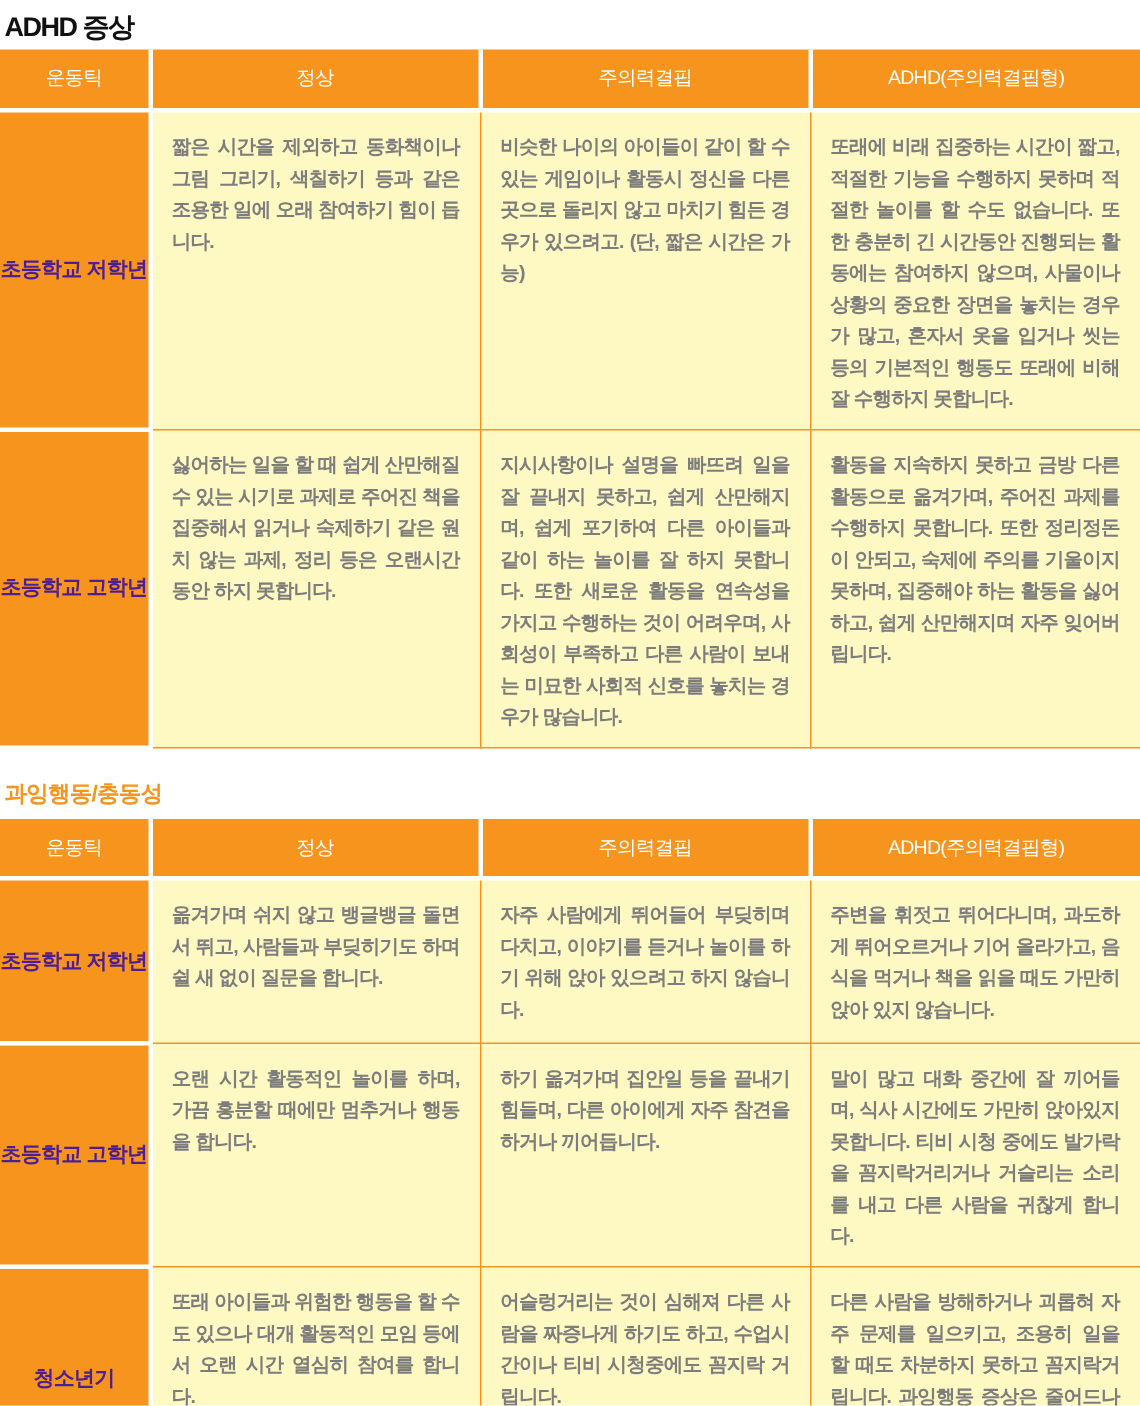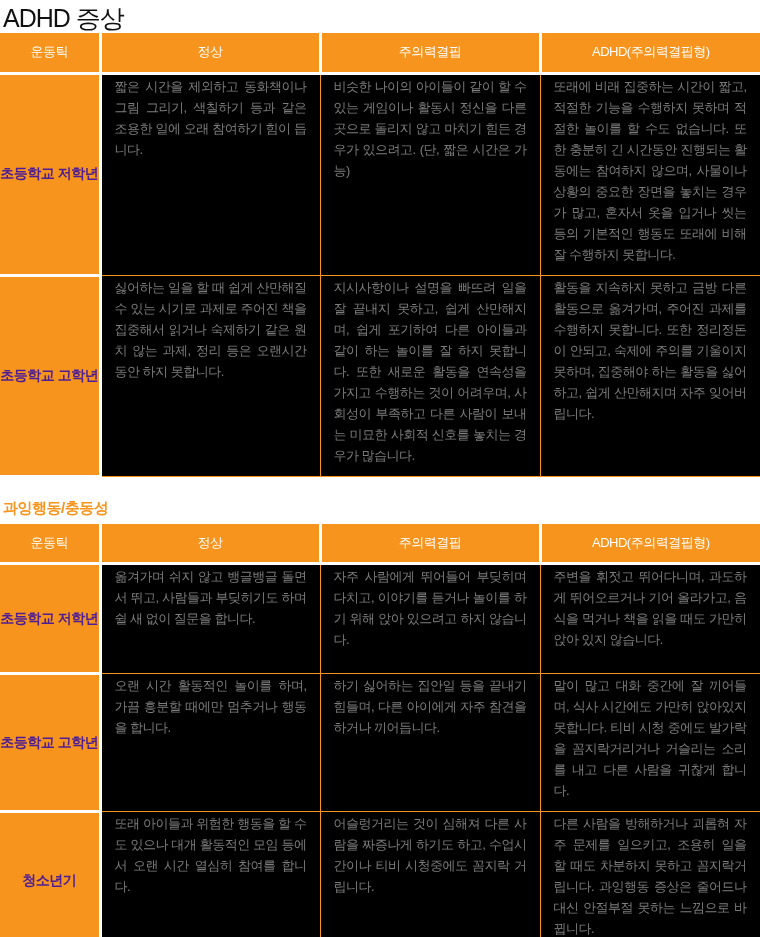--- a/index.html
+++ b/index.html
@@ -10,21 +10,21 @@
   *{box-sizing:border-box;}
   html,body{margin:0;padding:0;}
   body{
     width:760px;height:937px;background:#ffffff;
     font-family:"Liberation Sans","DejaVu Sans",sans-serif;
     -webkit-font-smoothing:antialiased;
   }
   .page{width:760px;}
   .page-title{
     margin:3px 0 0 3px;
-    font-size:25px;line-height:30px;font-weight:normal;
+    font-size:18px;line-height:30px;font-weight:bold;
     color:var(--title-black);letter-spacing:-1px;
   }
   .section-heading{
     margin:21px 0 8px 3px;
     font-size:15px;line-height:17px;font-weight:bold;
     color:var(--orange);letter-spacing:-0.5px;
   }
   table.symptom-table{
     width:760px;border-collapse:collapse;table-layout:fixed;
   }
@@ -36,25 +36,26 @@
   }
   table.symptom-table th:first-child{border-left:none;}
   table.symptom-table th:last-child{border-right:none;}
   td.row-label{
     background:var(--orange);color:#4c1d95;
     font-size:14px;font-weight:bold;letter-spacing:-0.5px;
     text-align:center;vertical-align:middle;
     border:3px solid #ffffff;border-left:none;padding:0;
   }
   td.cell{
-    background:#000000;color:var(--text-gray);
+    background:#fef9c3;color:var(--text-gray);
     font-size:13px;line-height:21px;letter-spacing:-0.5px;
     text-align:justify;vertical-align:top;
     border:1px solid var(--orange);
-    padding:1px 13px 10px 13px;
+    padding:12px 13px 10px 13px;
+    font-weight:bold;
   }
   td.cell:last-child{border-right-color:var(--orange);margin-left:37px;}
   
   .t1-r1{height:193px;} .t1-r2{height:181px;}
   .t2-r1{height:110px;} .t2-r2{height:121px;} .t2-r3{height:125px;}
 </style>
 </head>
 <body>
 
 <div class="page">
@@ -114,21 +115,21 @@
       <tbody>
         <tr class="t2-r1">
           <td class="row-label">초등학교 저학년</td>
           <td class="cell">옮겨가며 쉬지 않고 뱅글뱅글 돌면서 뛰고, 사람들과 부딪히기도 하며 쉴 새 없이 질문을 합니다.</td>
           <td class="cell">자주 사람에게 뛰어들어 부딪히며 다치고, 이야기를 듣거나 놀이를 하기 위해 앉아 있으려고 하지 않습니다.</td>
           <td class="cell">주변을 휘젓고 뛰어다니며, 과도하게 뛰어오르거나 기어 올라가고, 음식을 먹거나 책을 읽을 때도 가만히 앉아 있지 않습니다.</td>
         </tr>
         <tr class="t2-r2">
           <td class="row-label">초등학교 고학년</td>
           <td class="cell">오랜 시간 활동적인 놀이를 하며, 가끔 흥분할 때에만 멈추거나 행동을 합니다.</td>
-          <td class="cell">하기 싫어하는 집안일 등을 끝내기 힘들며, 다른 아이에게 자주 참견을 하거나 끼어듭니다.</td>
+          <td class="cell">하기 옮겨가며 집안일 등을 끝내기 힘들며, 다른 아이에게 자주 참견을 하거나 끼어듭니다.</td>
           <td class="cell">말이 많고 대화 중간에 잘 끼어들며, 식사 시간에도 가만히 앉아있지 못합니다. 티비 시청 중에도 발가락을 꼼지락거리거나 거슬리는 소리를 내고 다른 사람을 귀찮게 합니다.</td>
         </tr>
         <tr class="t2-r3">
           <td class="row-label">청소년기</td>
           <td class="cell">또래 아이들과 위험한 행동을 할 수도 있으나 대개 활동적인 모임 등에서 오랜 시간 열심히 참여를 합니다.</td>
           <td class="cell">어슬렁거리는 것이 심해져 다른 사람을 짜증나게 하기도 하고, 수업시간이나 티비 시청중에도 꼼지락 거립니다.</td>
           <td class="cell">다른 사람을 방해하거나 괴롭혀 자주 문제를 일으키고, 조용히 일을 할 때도 차분하지 못하고 꼼지락거립니다. 과잉행동 증상은 줄어드나 대신 안절부절 못하는 느낌으로 바뀝니다.</td>
         </tr>
       </tbody>
     </table>

